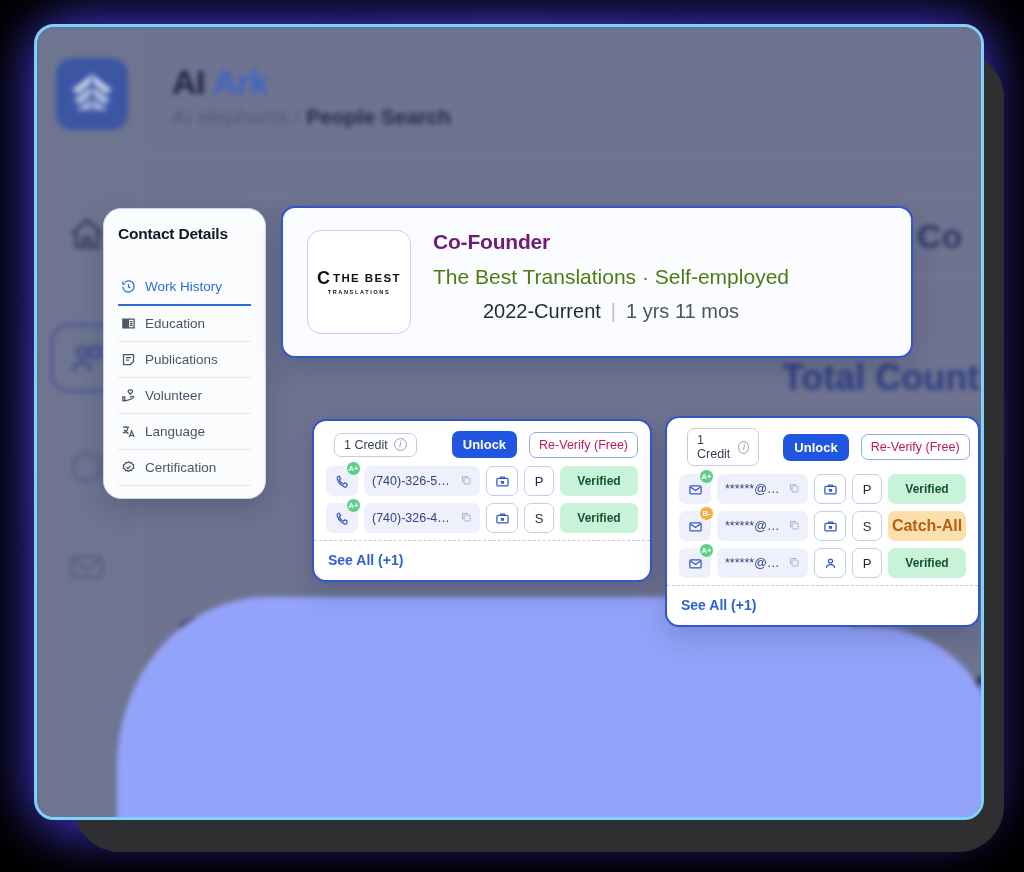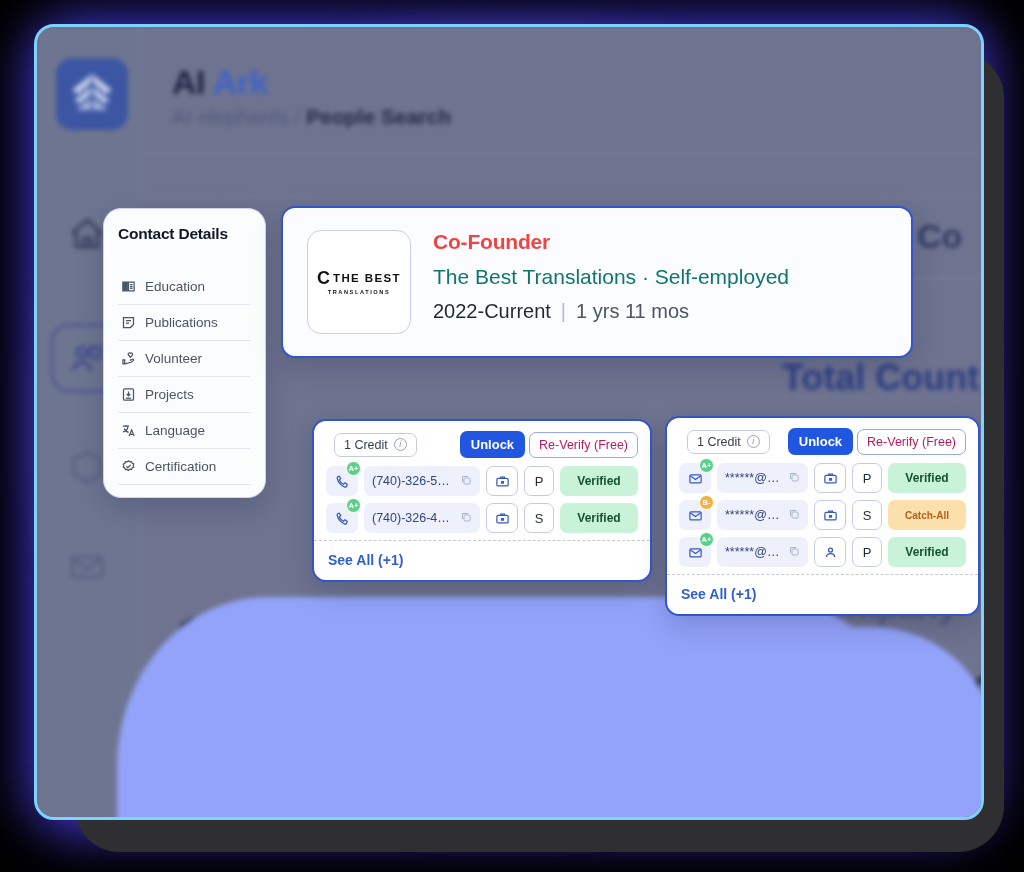--- a/index.html
+++ b/index.html
@@ -140,43 +140,43 @@
   .job-logo {
     width: 104px; height: 104px; flex: 0 0 104px;
     background: #fff; border: 1px solid #c5d0f2; border-radius: 14px;
     display: flex; align-items: center; justify-content: center;
   }
   .job-logo-mark { text-align: center; }
   .job-logo-mark .l1 { display:flex; align-items:center; gap:3px; }
   .job-logo-mark .glyph { font-size: 18px; font-weight: 900; color:#111; line-height:1;}
   .job-logo-mark .t1 { font-size: 11.5px; font-weight: 900; letter-spacing: 1.4px; color: #111; }
   .job-logo-mark .t2 { font-size: 5.6px; font-weight: 700; letter-spacing: 1.6px; color: #111; margin-top: 2px; }
-  .job-meta .title { font-size: 21px; font-weight: 700; color: #ef4444; letter-spacing: -.2px; }
-  .job-meta .company { font-size: 21px; color: #0f766e; margin-top: 11px; }
-  .job-meta .dates { font-size: 20px; color: #1f2937; margin-top: 11px; display: flex; align-items: baseline; gap: 10px;}
+  .job-meta .title { font-size: 21px; font-weight: 700; color: #701a75; letter-spacing: -.2px; }
+  .job-meta .company { font-size: 21px; color: #4d7c0f; margin-top: 11px; }
+  .job-meta .dates { font-size: 20px; color: #1f2937; margin-top: 11px; display: flex; align-items: baseline; gap: 10px; justify-content: center;}
   .job-meta .dates .sep { color: #b6bcc9; font-weight: 300; }
   .job-meta .dates .dur { color: #4b5563; }
 
   .info-card {
     position: absolute; background: #fff; border-radius: 14px;
     border: 2px solid #3355cc; overflow: hidden;
     box-shadow: 0 10px 28px rgba(20,30,70,.20);
   }
   #phone-card { left: 275px; top: 392px; width: 340px; }
   #email-card { left: 628px; top: 389px; width: 315px; }
 
   .card-head {
     background: #f4f5f7;
     padding: 9px 14px 10px 14px;
     border-bottom: 1px dashed #c6cad6;
   }
   .card-head .ttl { font-size: 15px; font-weight: 700; color: #111827; }
   .card-body { padding: 10px 12px 0 12px; }
 
-  .action-row { display: flex; align-items: center; gap: 4px; margin-bottom: 8px; padding-left: 8px; }
+  .action-row { display: flex; align-items: center; gap: 12px; margin-bottom: 8px; padding-left: 8px; }
   .credit-chip {
     display: inline-flex; align-items: center; gap: 6px;
     border: 1px solid #c3ccde; border-radius: 7px;
     padding: 4px 9px; font-size: 12.5px; color: #374151;
     background: #fff;
   }
   .credit-chip .info-i {
     width: 13px; height: 13px; border: 1.2px solid #9aa3b5; border-radius: 50%;
     font-size: 9px; line-height: 11px; text-align: center; color: #8a93a6; font-style: italic;
   }
@@ -229,21 +229,21 @@
     display: flex; align-items: center; justify-content: center;
     font-size: 13px; color: #1f2937; cursor: pointer;
   }
   .status {
     width: 78px; flex: 0 0 78px; height: 30px; border-radius: 7px;
     display: flex; align-items: center; justify-content: center;
     font-size: 12px;
     font-weight: bold;
   }
   .status.verified { background: #c9f3d8; color: #14532d; }
-  .status.catchall { background: #fbe0ac; color: #b4601a; font-size: 10px; }
+  .status.catchall { background: #fbe0ac; color: #b4601a; font-size: 16px; }
 
   .card-foot {
     border-top: 1px dashed #c6cad6;
     margin-top: 3px; padding: 10px 14px 11px 14px;
   }
   .see-all {
     font-size: 14px; font-weight: 700; color: #2f5fd0; cursor: pointer;
     font-family: inherit; background: none; border: none; padding: 0;
   }
 </style>
@@ -339,20 +339,30 @@
       </span>
 
       <div class="blob2"></div>
       <div class="blob"></div>
     </div>
 
     <div class="sidebar">
       <h2>Contact Details</h2>
       <div class="side-list">
 
+        <div class="side-item active">
+          <span class="ic">
+            <svg width="15" height="15" viewBox="0 0 24 24" fill="none" stroke="#2f6bdb" stroke-width="2">
+                <path d="M3 12a9 9 0 1 0 3-6.7"></path>
+                <path d="M3 4v4h4"></path>
+                <path d="M12 8v4.5l3 1.7"></path>
+              </svg>
+          </span>
+          <span class="lbl">Work History</span>
+        </div>
 
         <div class="side-item">
           <span class="ic">
             <svg width="15" height="15" viewBox="0 0 24 24" fill="none" stroke="#4b5563" stroke-width="2">
                 <path d="M3 5h7v14H3z" fill="#4b5563"></path>
                 <path d="M12 5h9v14h-9z"></path>
                 <path d="M14.5 9h4M14.5 12h4M14.5 15h4"></path>
               </svg>
           </span>
           <span class="lbl">Education</span>
@@ -372,30 +382,20 @@
           <span class="ic">
             <svg width="15" height="15" viewBox="0 0 24 24" fill="none" stroke="#4b5563" stroke-width="2">
                 <path d="M3 20h5l8-2 4-3c1-1-.5-2.5-1.8-1.8L14 15"></path>
                 <path d="M3 14h3v6H3z"></path>
                 <path d="M15 3.5a2.2 2.2 0 0 0-3 3.2L15 10l3-3.3a2.2 2.2 0 0 0-3-3.2z"></path>
               </svg>
           </span>
           <span class="lbl">Volunteer</span>
         </div>
 
-        <div class="side-item">
-          <span class="ic">
-            <svg width="15" height="15" viewBox="0 0 24 24" fill="none" stroke="#4b5563" stroke-width="2">
-                <rect x="4" y="3" width="16" height="18" rx="2"></rect>
-                <path d="M12 7v7M9 11l3 3 3-3"></path>
-                <path d="M8 18h8"></path>
-              </svg>
-          </span>
-          <span class="lbl">Projects</span>
-        </div>
 
 
         <div class="side-item">
           <span class="ic">
             <svg width="15" height="15" viewBox="0 0 24 24" fill="none" stroke="#4b5563" stroke-width="2">
                 <path d="M3 5h10M8 3v2"></path>
                 <path d="M11 5c0 5-4 9-8 9"></path>
                 <path d="M5 9c1.5 3 4 5 7 6"></path>
                 <path d="M13 21l4-10 4 10M14.5 18h5"></path>
               </svg>

